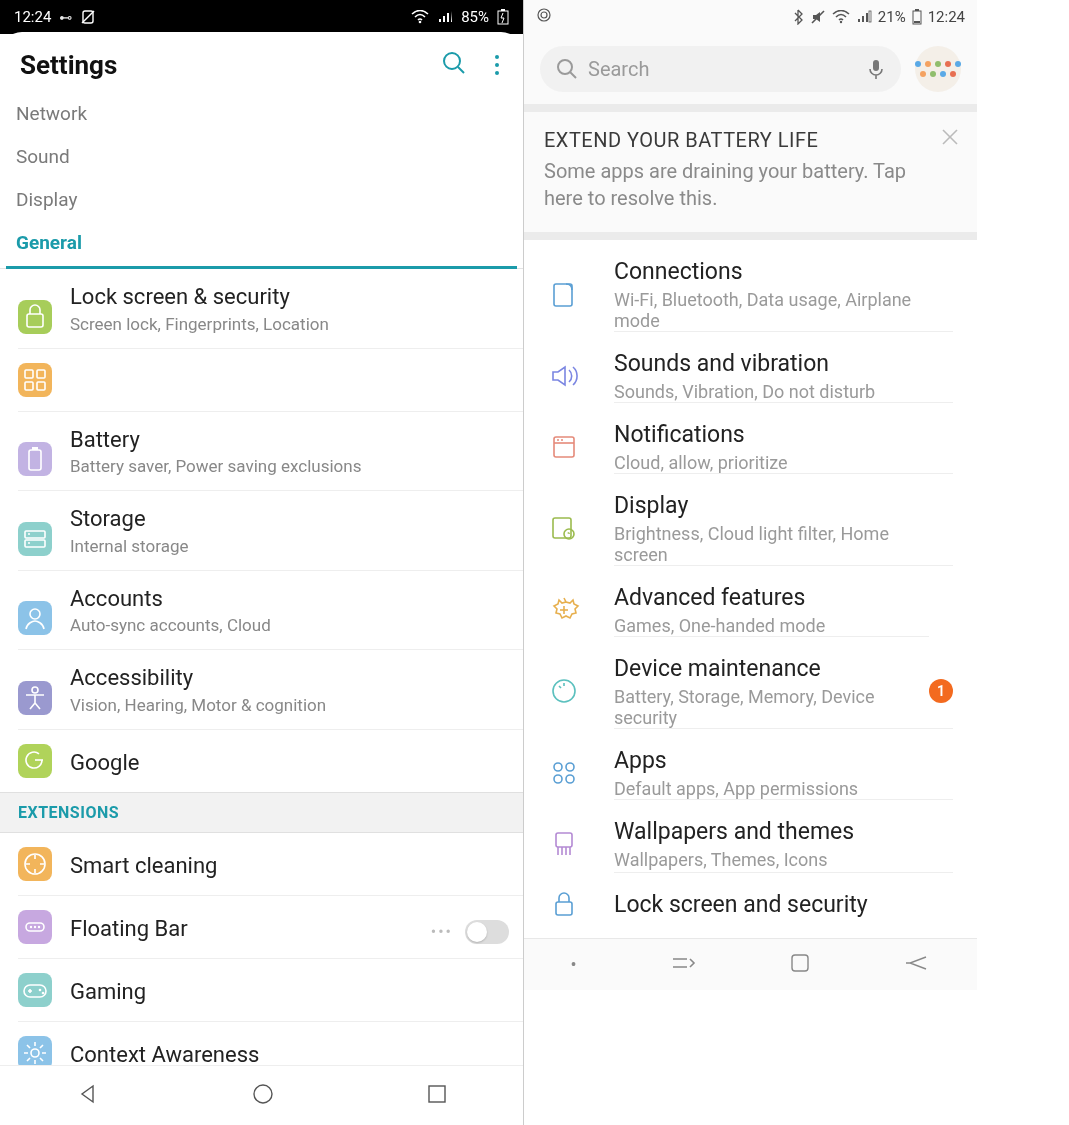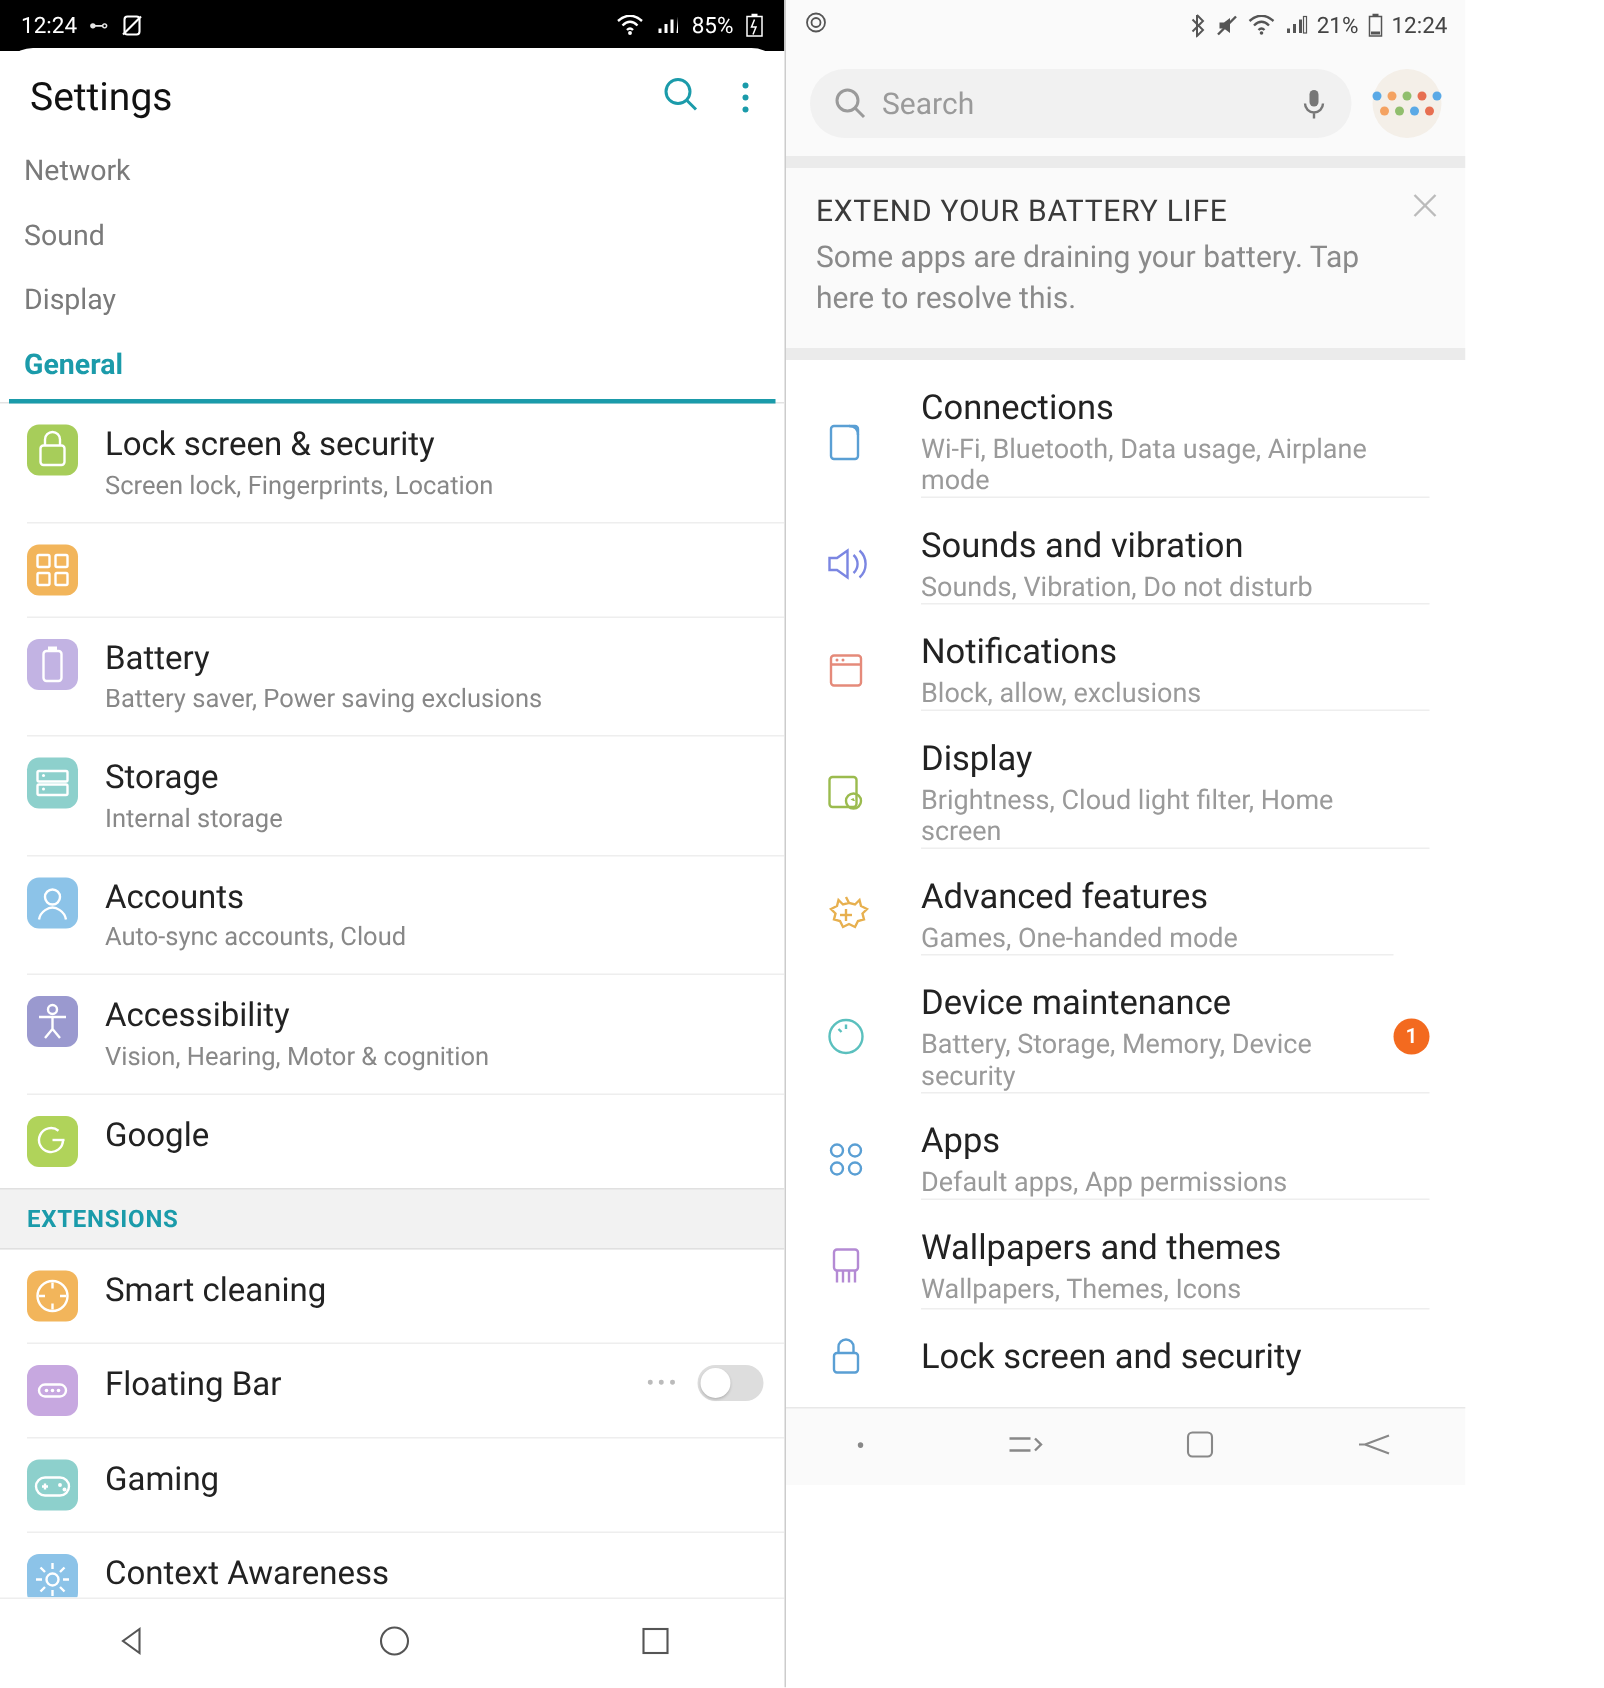--- a/index.html
+++ b/index.html
@@ -10,30 +10,30 @@
   .phone { position: relative; height: 100%; display: flex; flex-direction: column; overflow: hidden; }
   .phone-left { width: 523px; }
   .phone-right { width: 454px; border-left: 1px solid #ccc; }
 
   
   .lg-status { background: #000; color: #fff; height: 34px; display: flex; align-items: center; justify-content: space-between; padding: 0 14px; font-size: 15px; }
   .lg-status .left, .lg-status .right { display: flex; align-items: center; gap: 8px; }
   .lg-status .usbico { font-size: 13px; opacity: .9;}
   .lg-body { background: #fff; flex: 1; overflow: hidden; border-top-left-radius: 22px; border-top-right-radius: 22px; margin-top: -2px;}
   .lg-header { padding: 18px 20px 0 20px; display: flex; align-items: center; justify-content: space-between; }
-  .lg-title { font-size: 26px; font-weight: 400; color: #111; }
+  .lg-title { font-size: 26px; font-weight: 700; color: #111; }
   .lg-header-icons { display: flex; align-items: center; gap: 28px; padding-right: 4px;}
   .lg-search-icon svg { stroke: #1b9baa; }
   .lg-more-icon { display: flex; flex-direction: column; gap: 4px; }
   .lg-more-icon span { width: 4px; height: 4px; background: #1b9baa; border-radius: 50%; }
   .lg-tabs { display: flex; justify-content: flex-end; padding: 14px 6px 0; border-bottom: 1px solid #e3e3e3; flex-direction: column;}
   .lg-tab { color: #7a7a7a; font-size: 19px; padding: 8px 10px 12px; }
   .lg-tab.active { color: #1b9baa; font-weight: 700; border-bottom: 3px solid #1b9baa; margin-bottom: -1px;}
   .lg-list { padding: 0 0 0 18px; }
-  .lg-item { display: flex; align-items: flex-start; padding: 14px 14px 14px 0; border-bottom: 1px solid #eee;}
+  .lg-item { display: flex; align-items: flex-end; padding: 14px 14px 14px 0; border-bottom: 1px solid #eee;}
   .lg-item.noline { border-bottom: none; }
   .lg-icon { width: 34px; height: 34px; border-radius: 8px; flex-shrink:0; display:flex; align-items:center; justify-content:center; margin-right:18px; color:#fff;}
   .lg-text { flex:1; }
   .lg-text .t { font-size: 22px; color:#222; line-height:1.3; }
   .lg-text .s { font-size: 17px; color:#888; margin-top:2px; }
   .lg-section-header { background:#f2f2f2; color:#1b9baa; font-weight:700; font-size:16px; padding:10px 18px; letter-spacing:.5px; border-top:1px solid #e0e0e0; border-bottom:1px solid #e0e0e0;}
   .lg-right-controls { display:flex; align-items:center; gap:12px; color:#bbb;}
   .toggle { width:44px; height:24px; background:#ddd; border-radius:12px; position:relative;}
   .toggle::after{content:"";position:absolute;left:2px;top:2px;width:20px;height:20px;background:#fff;border-radius:50%;box-shadow:0 1px 2px rgba(0,0,0,.2);}
   .lg-nav { height:60px; display:flex; align-items:center; justify-content:space-around; border-top:1px solid #eee; background:#fff;}
@@ -409,21 +409,21 @@
     <div class="sm-icon">
           <svg width="32" height="32" viewBox="0 0 32 32">
             <rect x="6" y="6" width="20" height="20" rx="2" stroke="#e58a7a" fill="none" stroke-width="1.6"></rect>
             <line x1="6" y1="12" x2="26" y2="12" stroke="#e58a7a" fill="none" stroke-width="1.6"></line>
             <circle cx="10" cy="9" r="1" fill="#e58a7a"></circle>
             <circle cx="14" cy="9" r="1" fill="#e58a7a"></circle>
           </svg>
         </div>
     <div class="sm-text">
       <div class="t">Notifications</div>
-      <div class="s">Block, allow, exclusions</div>
+      <div class="s">Cloud, allow, prioritize</div>
     </div>
 
   </div>
       <div class="sm-item">
     <div class="sm-icon">
           <svg width="32" height="32" viewBox="0 0 32 32">
             <rect x="5" y="6" width="18" height="20" rx="2" stroke="#9bbb4e" fill="none" stroke-width="1.6"></rect>
             <circle cx="21" cy="22" r="5" stroke="#9bbb4e" fill="none" stroke-width="1.6"></circle>
             <path d="M21 22l-2-1 2-1 1 2z" fill="#9bbb4e"></path>
           </svg>

